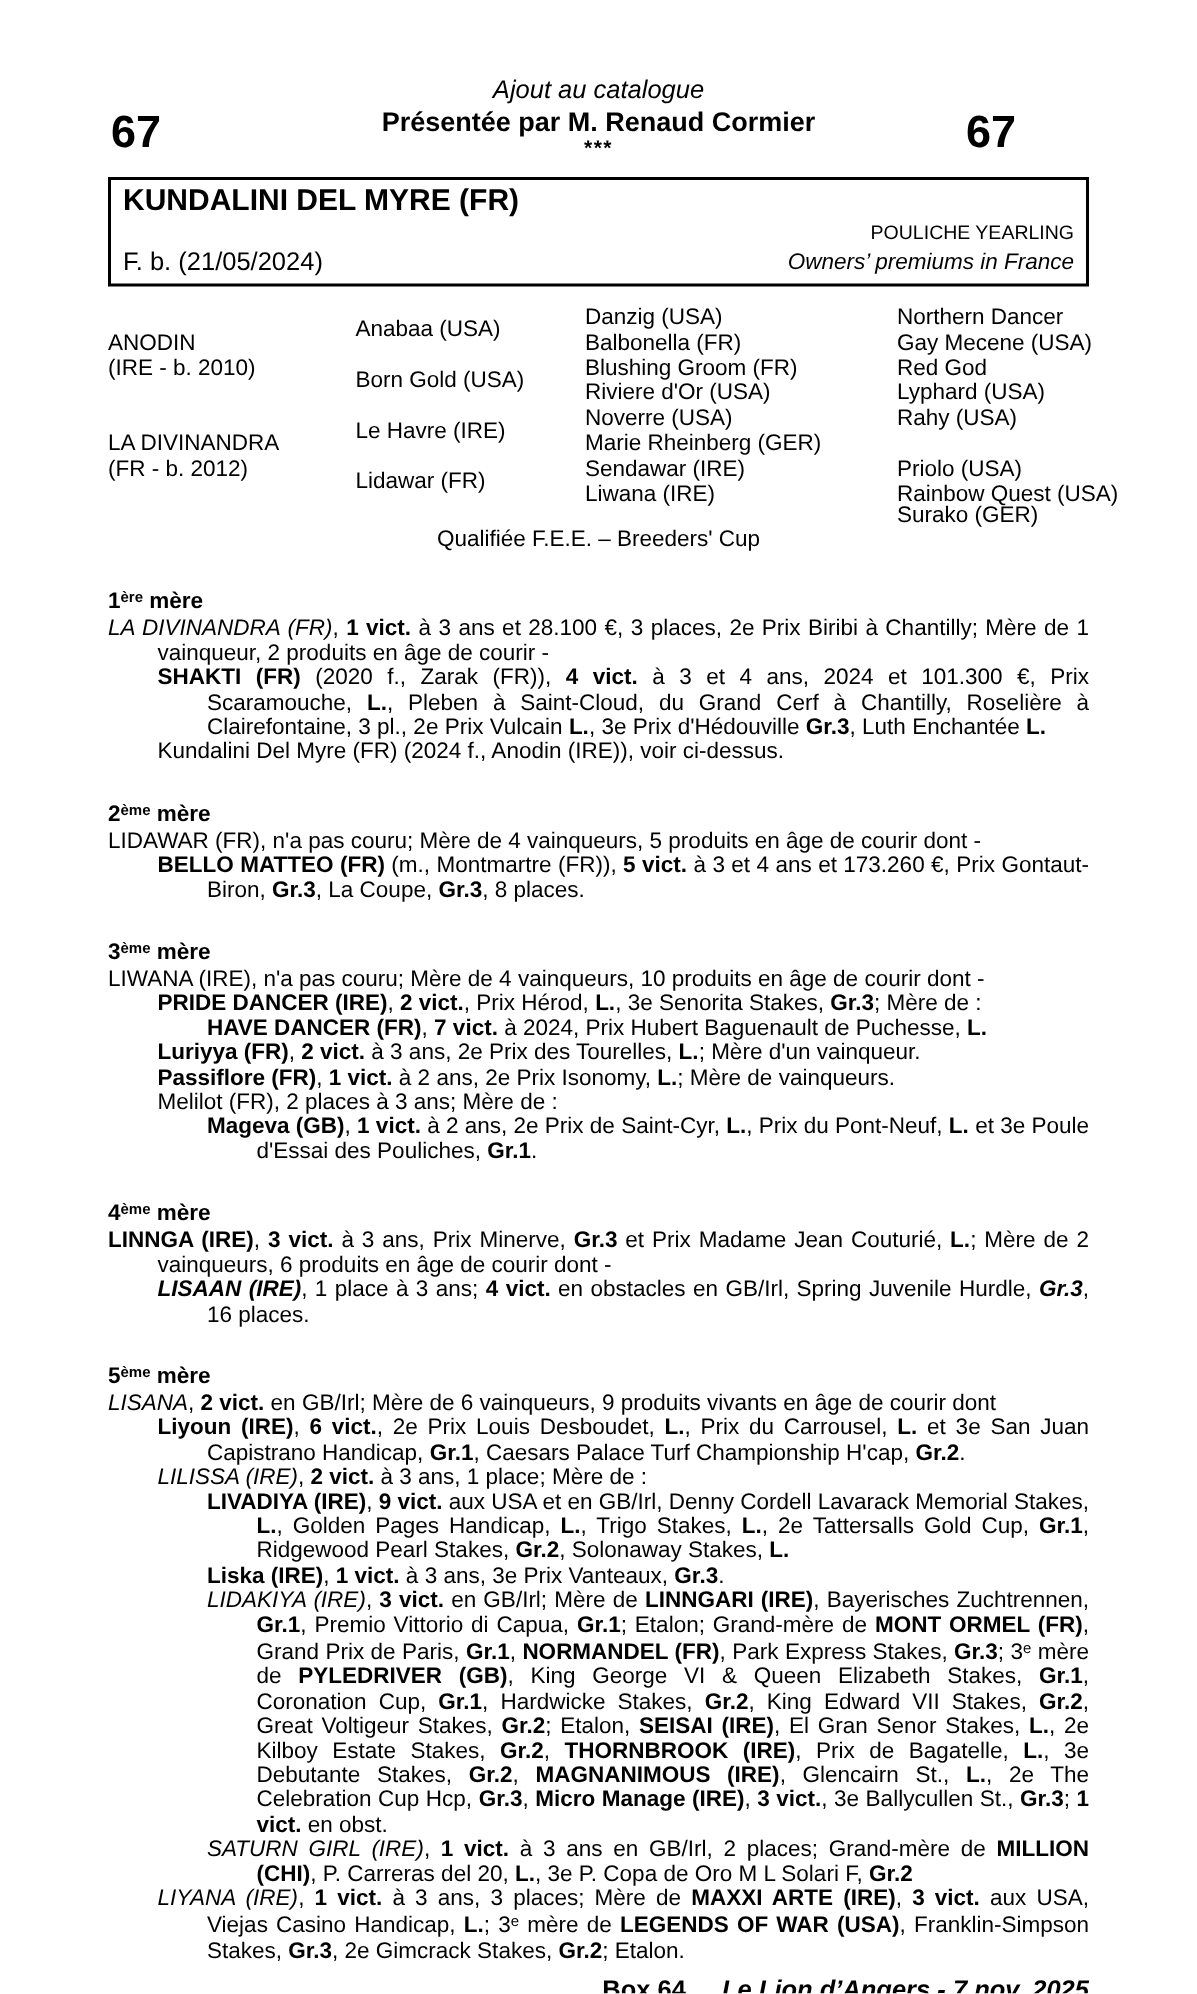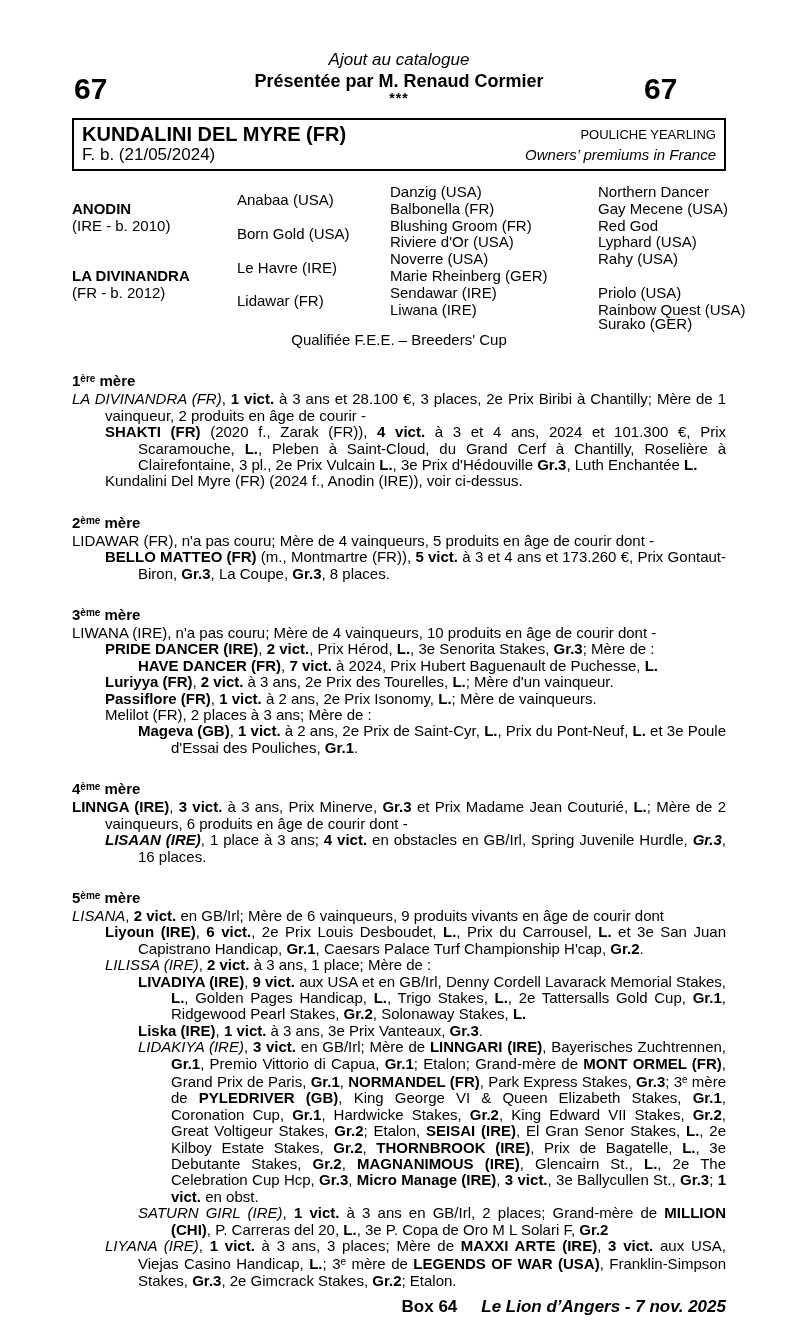--- a/index.html
+++ b/index.html
@@ -11,30 +11,30 @@
   .lot{position:absolute;top:22px;font-size:30px;font-weight:bold;}
   .lot.left{left:2px;}
   .lot.right{left:572px;}
   .addendum{font-style:italic;font-size:17px;line-height:20px;}
   .presenter{font-weight:bold;font-size:18px;line-height:22px;}
   .stars{font-weight:bold;font-size:14px;line-height:13px;letter-spacing:1px;}
 
   
   .title-box{border:2px solid #000;margin-top:8px;padding:3px 8px 5px 8px;display:flex;justify-content:space-between;align-items:flex-end;gap:32px;}
   .horse-name{font-size:20px;font-weight:bold;line-height:22px;}
-  .birth{font-size:17px;line-height:19px;}
+  .birth{font-size:17px;line-height:19px;margin-top:20px;}
   .tb-right{text-align:right;}
   .category{font-size:13px;line-height:21px;}
   .premiums{font-size:15px;font-style:italic;line-height:19px;}
 
   
   .pedigree{display:grid;grid-template-columns:165px 153px 208px 1fr;grid-auto-rows:16.8px;margin-top:13px;}
   .ped-cell{line-height:16.8px;white-space:nowrap;}
   .ped-g12{align-self:center;}
-  .ped-name{font-weight:bold;line-height:16.5px;}
+  .ped-name{font-weight:normal;line-height:16.5px;}
   .ped-detail{line-height:16.5px;}
 
   .qualification{text-align:center;margin-top:13px;font-size:15px;}
 
   
   .mere-heading{font-weight:bold;font-size:15px;margin-top:22px;margin-bottom:2px;line-height:17px;}
   .sup{font-size:10px;vertical-align:4px;}
   .para{text-align:justify;line-height:16.4px;}
   .para.l0{padding-left:33px;text-indent:-33px;}
   .para.l1{padding-left:66px;text-indent:-33px;}

